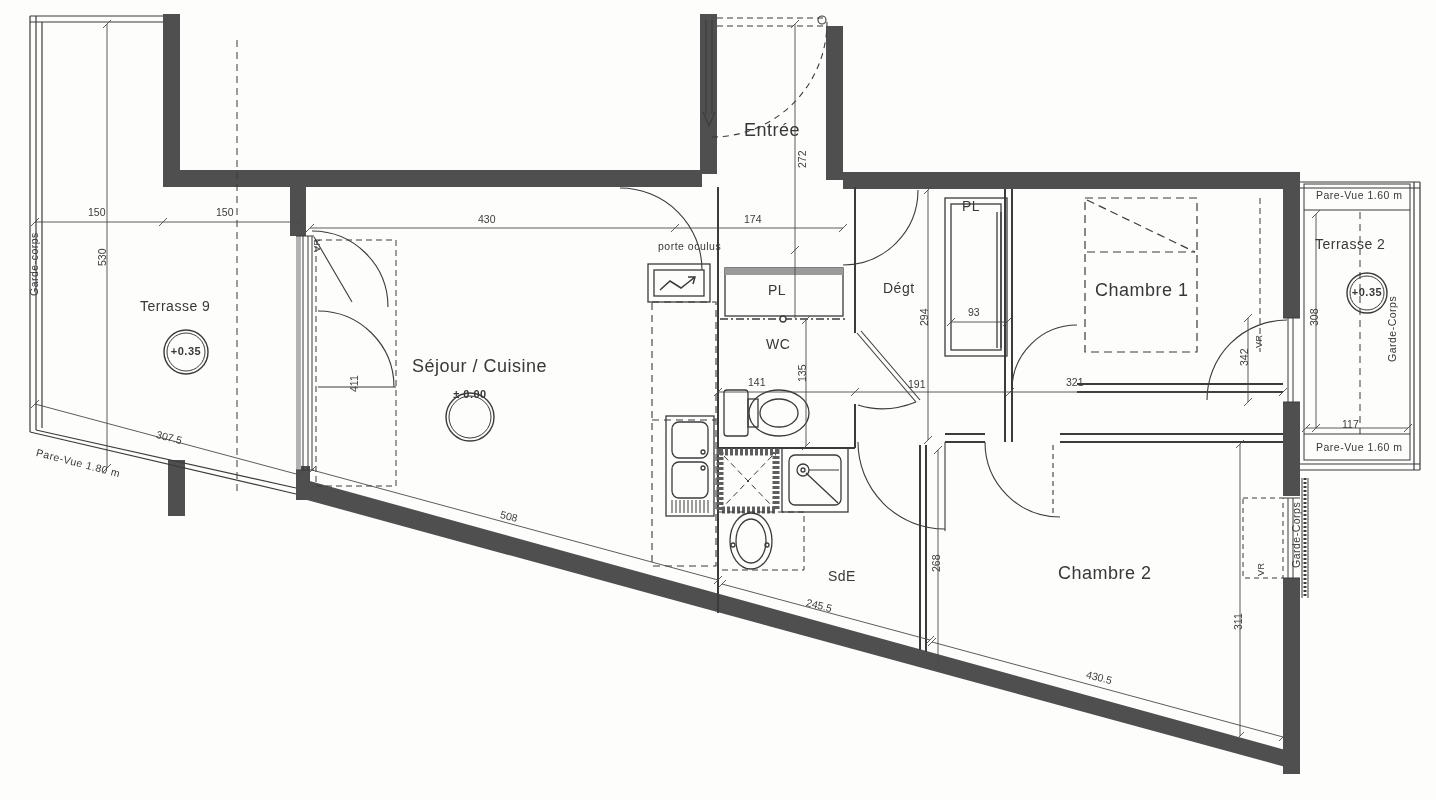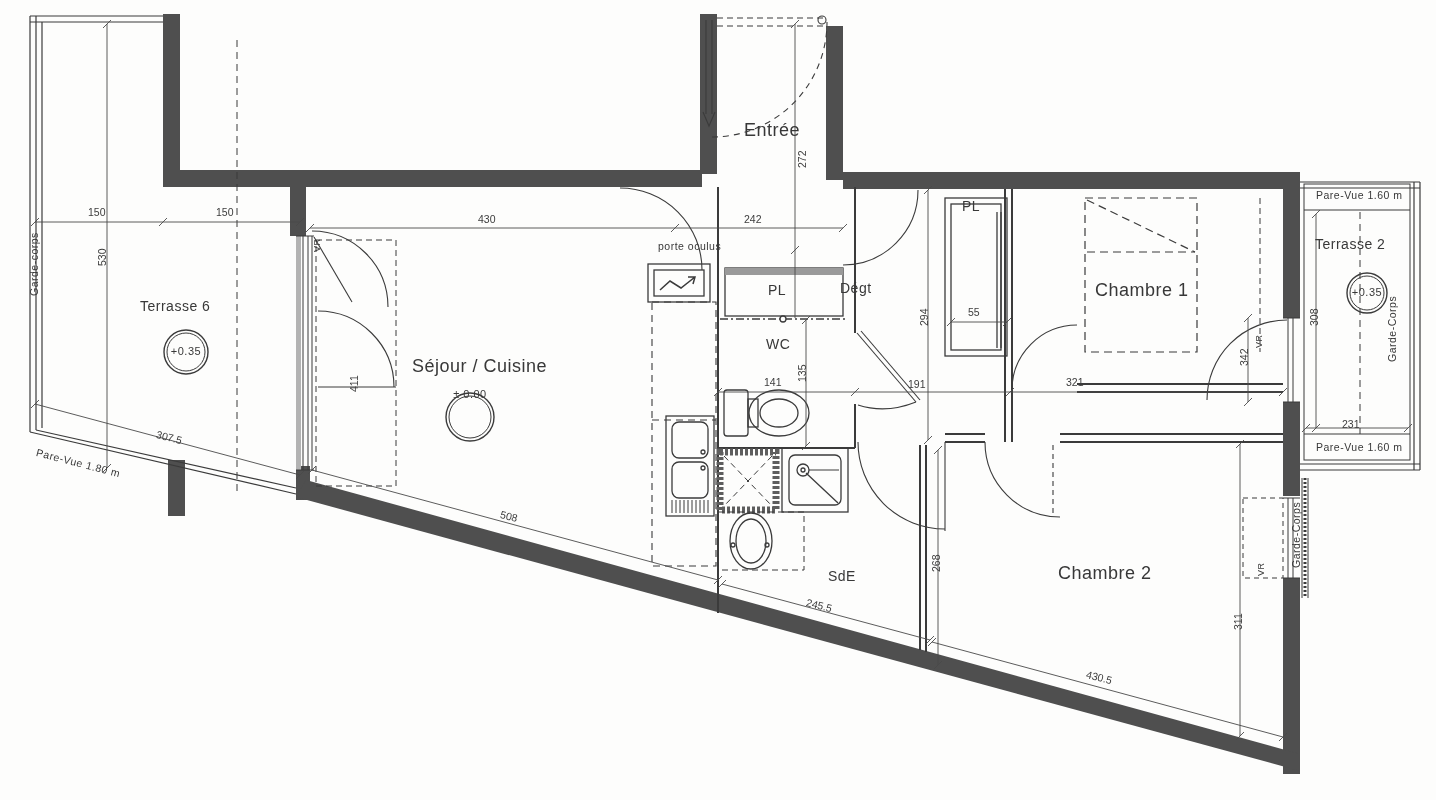--- a/index.html
+++ b/index.html
@@ -7,21 +7,21 @@
         font-family:"Liberation Sans",sans-serif;color:#2e2e2e;}
   #plan svg{position:absolute;left:0;top:0;}
   .lbl{position:absolute;white-space:nowrap;color:#383838;letter-spacing:.5px;}
   .room{font-size:14px;}
   .big{font-size:18px;text-align:right;}
   .dim{font-size:10.5px;color:#3c3c3c;letter-spacing:0;}
   .sm{font-size:10.5px;}
   .tiny{font-size:9px;}
   .r90{transform:rotate(-90deg);transform-origin:0 0;}
   .diag{transform:rotate(14.5deg);transform-origin:0 0;}
-  .lvl{width:46px;text-align:center;font-size:11px;}
+  .lvl{width:46px;text-align:center;font-size:11px;font-weight:bold;}
 </style>
 </head>
 <body>
 
 <div id="plan">
 
 <svg width="1436" height="800" viewBox="0 0 1436 800">
   <g fill="#4f4f4f" stroke="none">
     <rect x="163" y="14" width="17" height="173"></rect>
     <rect x="163" y="170" width="539" height="17"></rect>
@@ -228,25 +228,25 @@
     <circle cx="186" cy="352" r="22"></circle>
         <circle cx="186" cy="352" r="19" stroke-width="1"></circle>
     <circle cx="470" cy="417" r="24"></circle>
         <circle cx="470" cy="417" r="21" stroke-width="1"></circle>
     <circle cx="1367" cy="293" r="20"></circle>
         <circle cx="1367" cy="293" r="17" stroke-width="1"></circle>
   </g>
 </svg>
 
 <div class="lbl big" style="left:744px;top:120px">Entrée</div>
-<div class="lbl room" style="left:140px;top:298px">Terrasse 6</div>
+<div class="lbl room" style="left:140px;top:298px">Terrasse 9</div>
 <div class="lbl big" style="left:412px;top:356px">Séjour / Cuisine</div>
 <div class="lbl room" style="left:768px;top:282px">PL</div>
 <div class="lbl room" style="left:766px;top:336px">WC</div>
-<div class="lbl room" style="left:840px;top:280px">Dégt</div>
+<div class="lbl room" style="left:883px;top:280px">Dégt</div>
 <div class="lbl room" style="left:962px;top:198px">PL</div>
 <div class="lbl big" style="left:1095px;top:280px">Chambre 1</div>
 <div class="lbl room" style="left:828px;top:568px">SdE</div>
 <div class="lbl big" style="left:1058px;top:563px">Chambre 2</div>
 <div class="lbl room" style="left:1315px;top:236px">Terrasse 2</div>
 
 <div class="lbl lvl" style="left:163px;top:345px">+0.35</div>
 <div class="lbl lvl" style="left:447px;top:388px">± 0.00</div>
 <div class="lbl lvl" style="left:1344px;top:286px">+0.35</div>
 
@@ -259,31 +259,31 @@
 <div class="lbl sm" style="left:1316px;top:441px">Pare-Vue 1.60 m</div>
 <div class="lbl tiny r90" style="left:312px;top:252px">VR</div>
 <div class="lbl tiny r90" style="left:1254px;top:348px">VR</div>
 <div class="lbl tiny r90" style="left:1256px;top:576px">VR</div>
 
 <div class="lbl dim" style="left:88px;top:206px">150</div>
 <div class="lbl dim" style="left:216px;top:206px">150</div>
 <div class="lbl dim r90" style="left:96px;top:266px">530</div>
 <div class="lbl dim diag" style="left:158px;top:428px">307.5</div>
 <div class="lbl dim" style="left:478px;top:213px">430</div>
-<div class="lbl dim" style="left:744px;top:213px">242</div>
+<div class="lbl dim" style="left:744px;top:213px">174</div>
 <div class="lbl dim r90" style="left:796px;top:168px">272</div>
 <div class="lbl dim r90" style="left:348px;top:392px">411</div>
 <div class="lbl dim r90" style="left:918px;top:326px">294</div>
-<div class="lbl dim" style="left:968px;top:306px">55</div>
+<div class="lbl dim" style="left:968px;top:306px">93</div>
 <div class="lbl dim" style="left:908px;top:378px">191</div>
-<div class="lbl dim" style="left:764px;top:376px">141</div>
+<div class="lbl dim" style="left:748px;top:376px">141</div>
 <div class="lbl dim r90" style="left:796px;top:382px">135</div>
 <div class="lbl dim" style="left:1066px;top:376px">321</div>
 <div class="lbl dim r90" style="left:1238px;top:366px">342</div>
 <div class="lbl dim diag" style="left:502px;top:508px">508</div>
 <div class="lbl dim diag" style="left:808px;top:596px">245.5</div>
 <div class="lbl dim r90" style="left:930px;top:572px">268</div>
 <div class="lbl dim diag" style="left:1088px;top:668px">430.5</div>
 <div class="lbl dim r90" style="left:1232px;top:630px">311</div>
 <div class="lbl dim r90" style="left:1308px;top:326px">308</div>
-<div class="lbl dim" style="left:1342px;top:418px">231</div>
+<div class="lbl dim" style="left:1342px;top:418px">117</div>
 
 </div>
 
 </body></html>

